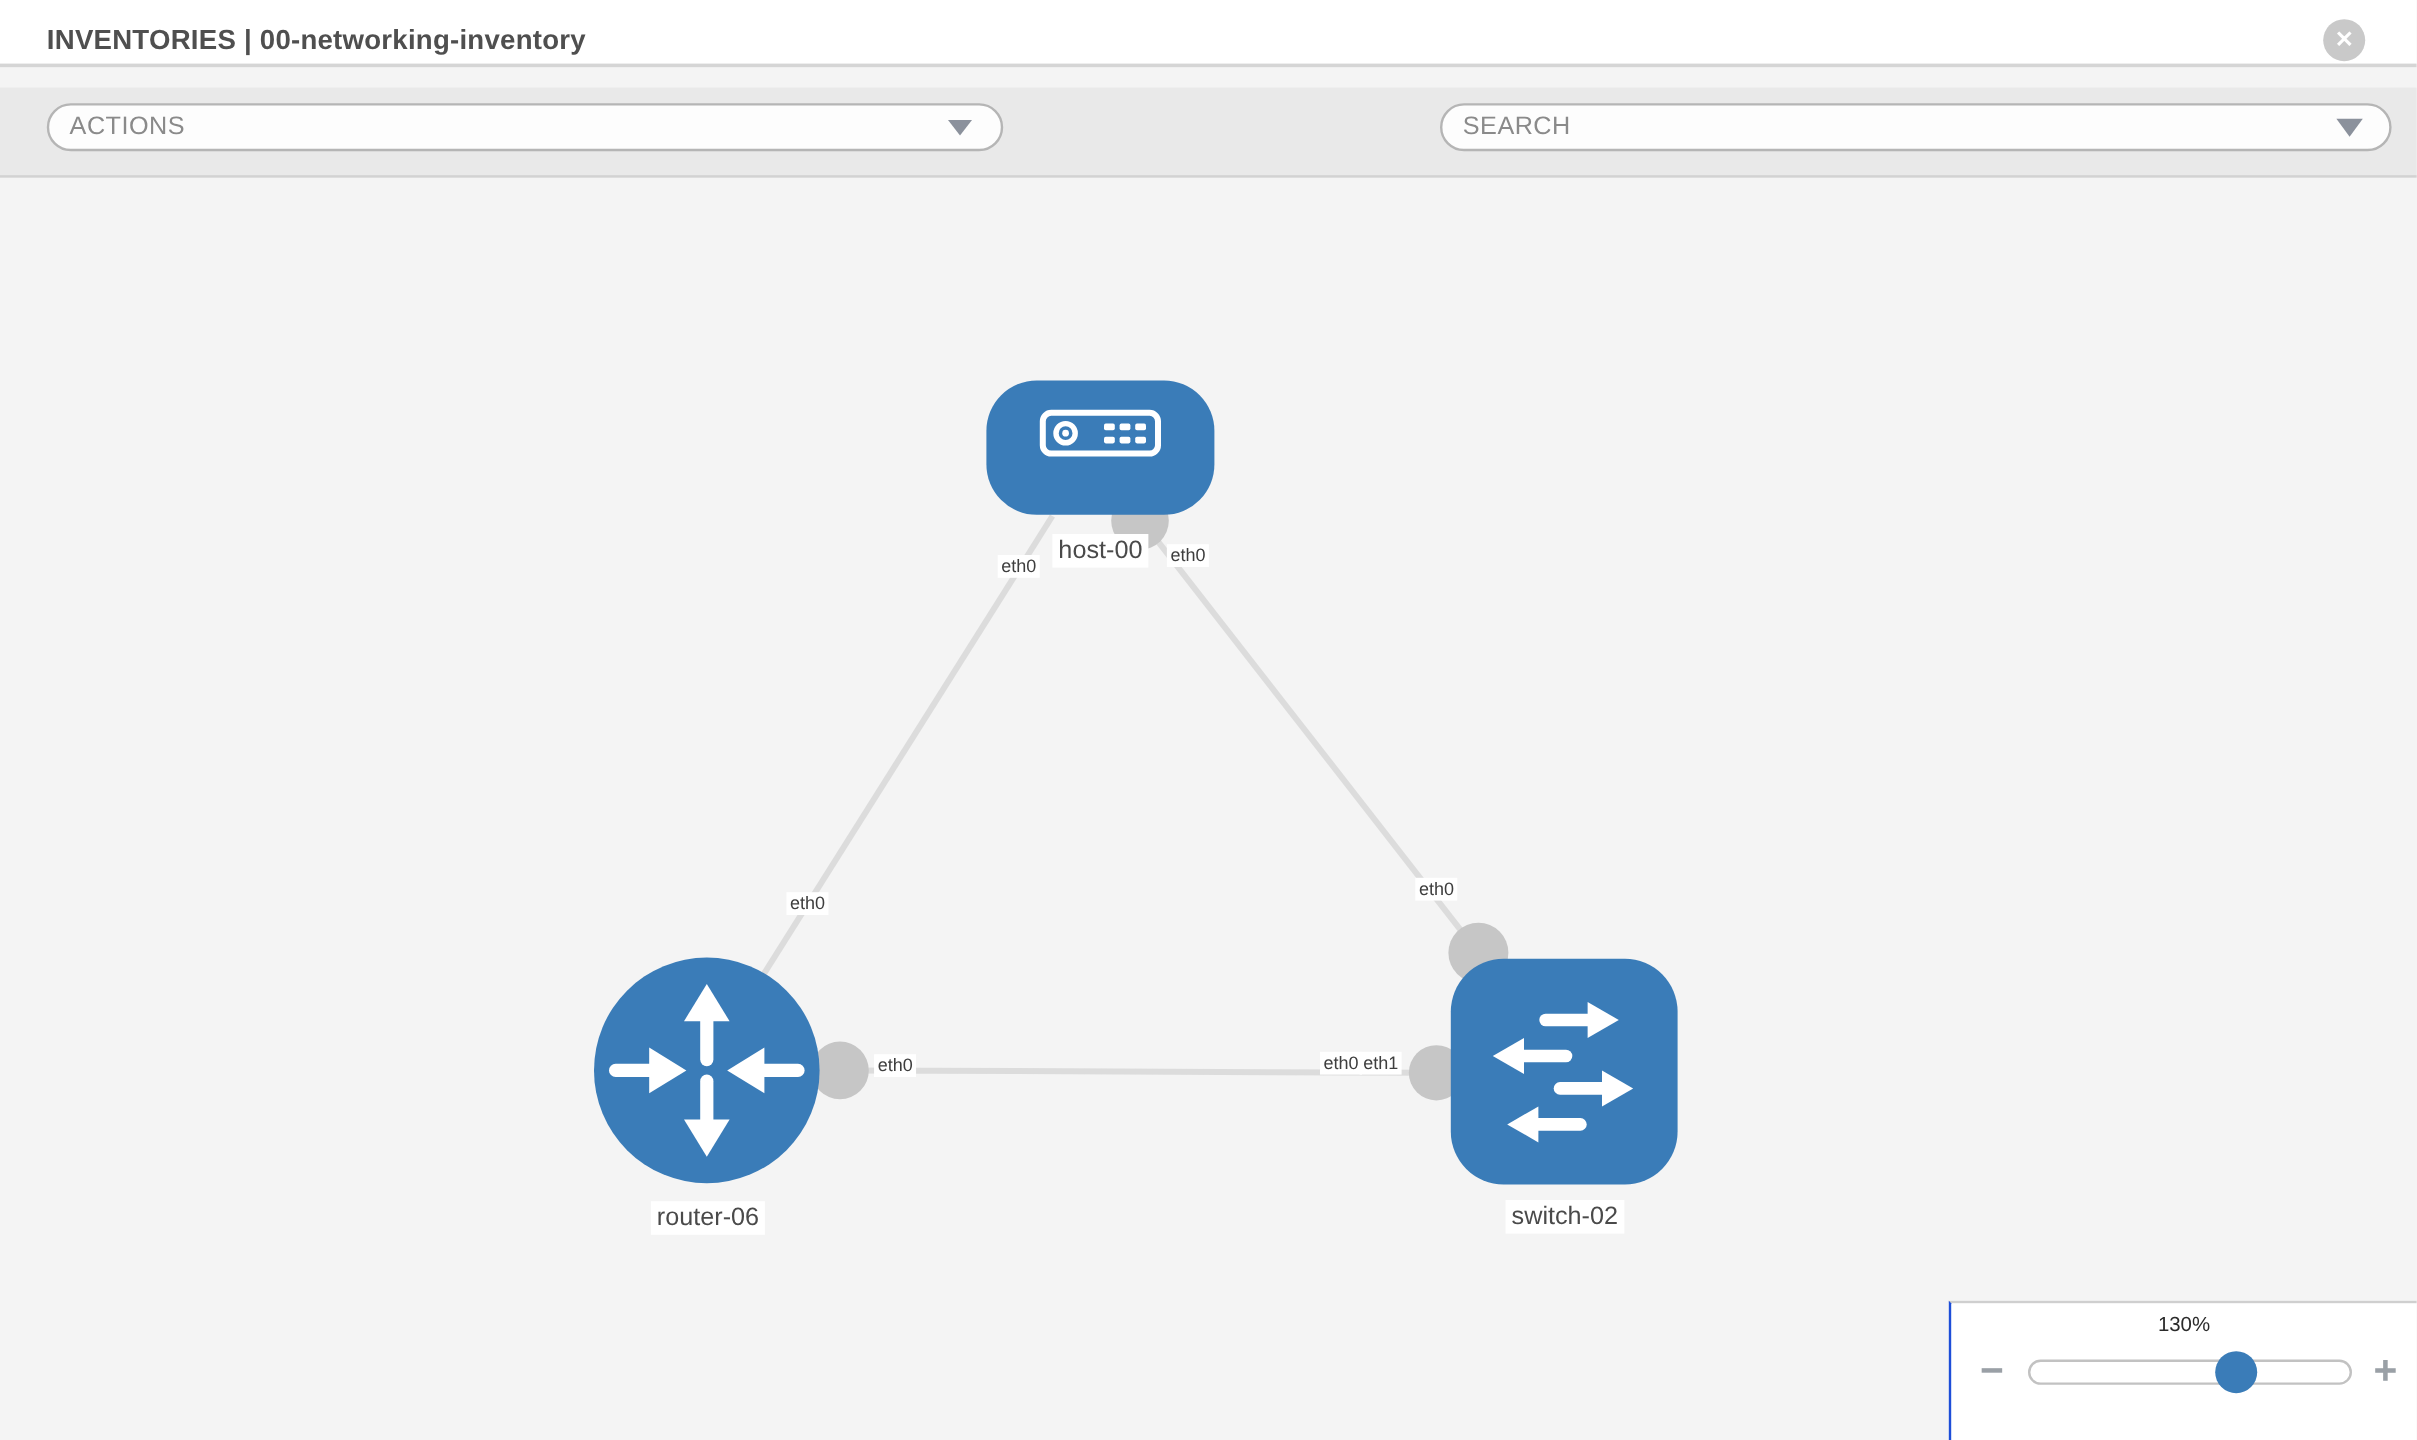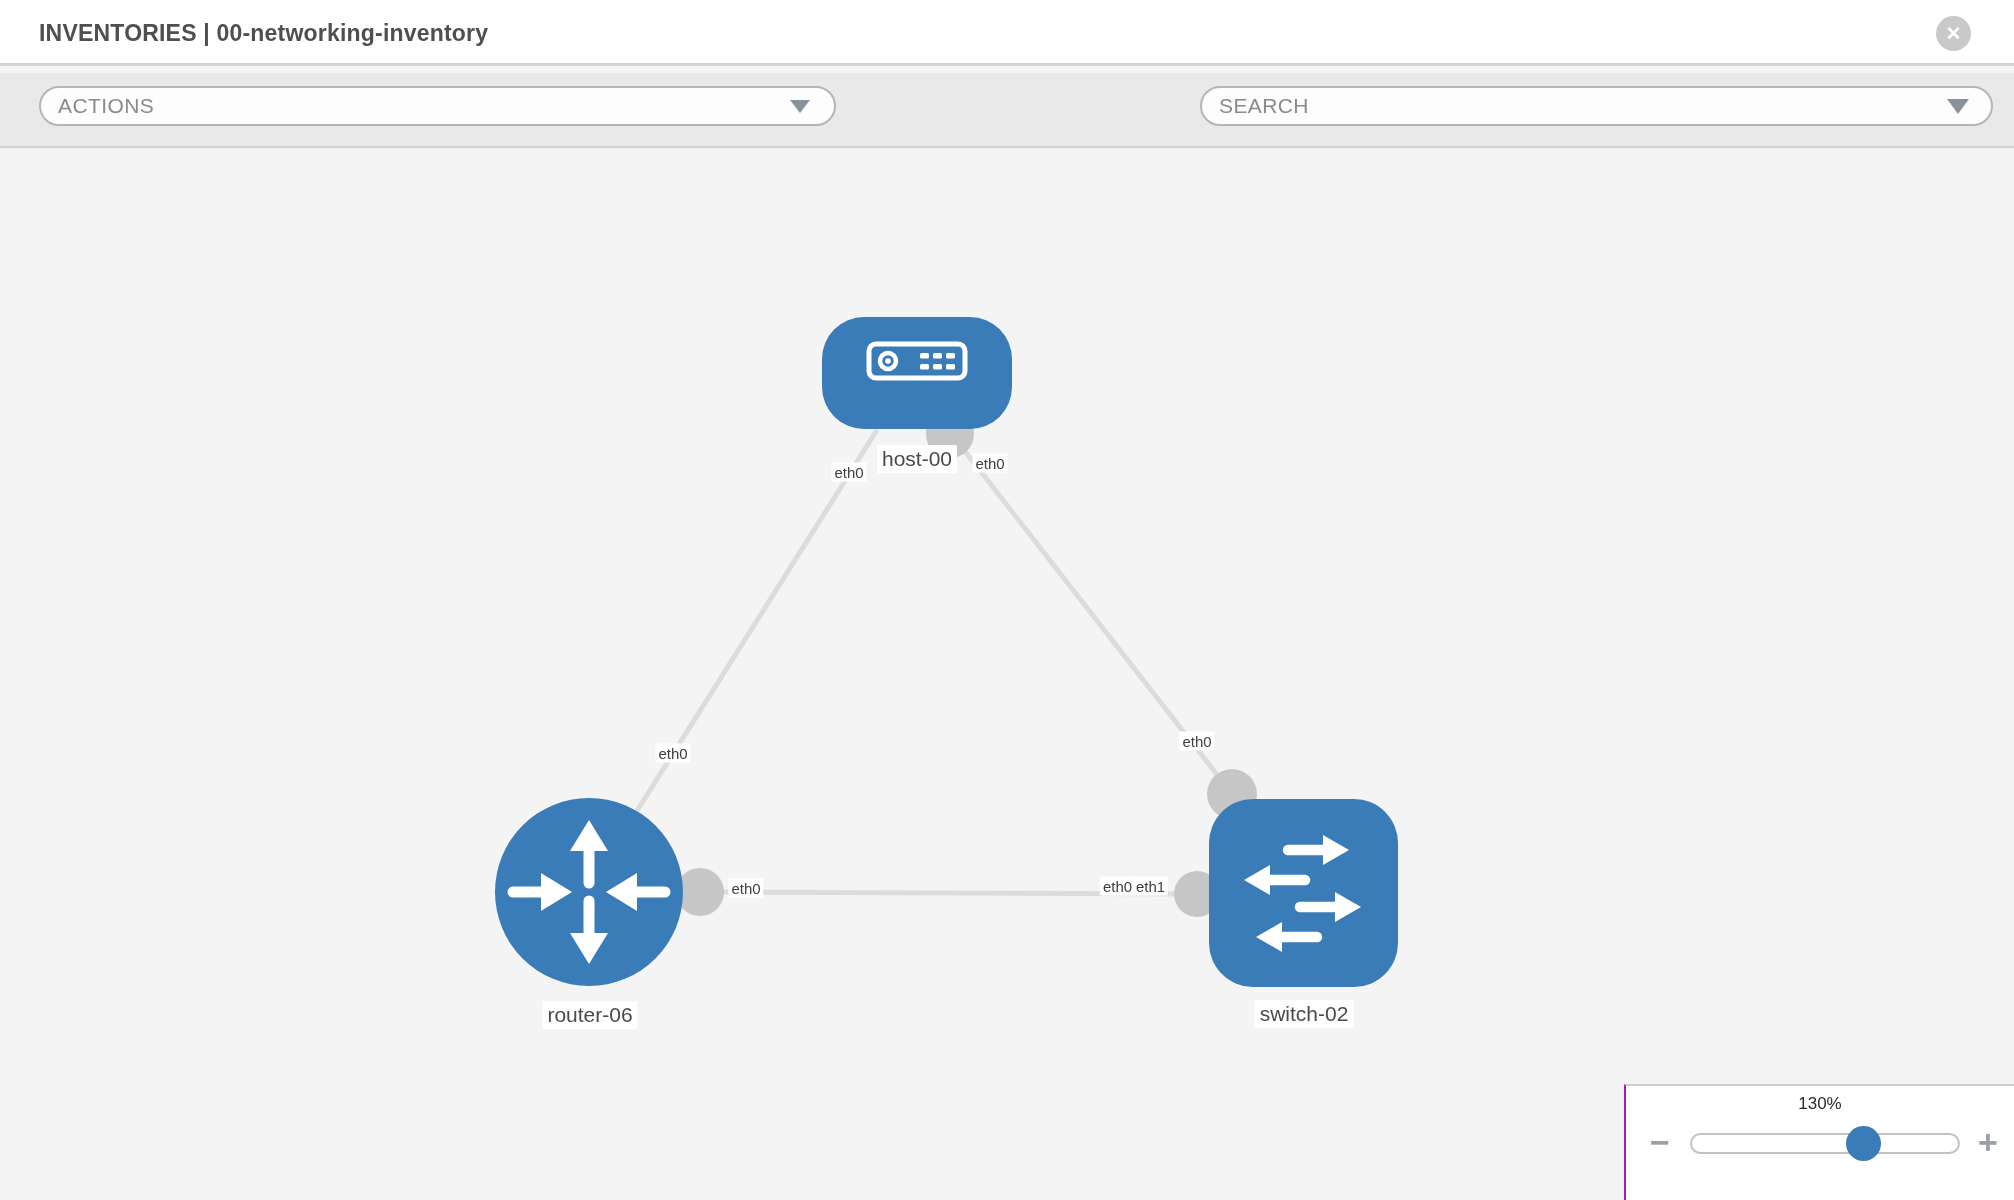--- a/index.html
+++ b/index.html
@@ -1,20 +1,20 @@
 <!DOCTYPE html>
 <html><head>
 <meta charset="utf-8">
 <style>
   * { margin:0; padding:0; box-sizing:border-box; }
   html,body { width:2014px; height:1200px; overflow:hidden; }
   body { font-family:"Liberation Sans", sans-serif; background:#f4f4f4; position:relative; }
 
   
-  .header { position:absolute; top:0; left:0; width:2014px; height:66px; background:#ffffff;
+  .header { position:absolute; top:0; left:0; width:2014px; height:56px; background:#ffffff;
             border-bottom:3px solid #d5d5d5; }
   .header-title { position:absolute; left:39px; top:0; line-height:67px; font-size:23px;
                   font-weight:bold; color:#4f4f4f; letter-spacing:.2px; }
   .close-btn { position:absolute; left:1936px; top:16px; width:35px; height:35px; border-radius:50%;
                background:#c9c9c9; color:#ffffff; font-size:19px; font-weight:bold; text-align:center;
                line-height:35px; cursor:pointer; }
 
   
   .toolbar { position:absolute; top:73px; left:0; width:2014px; height:75px; background:#e9e9e9;
              border-bottom:2px solid #d2d2d2; }
@@ -34,21 +34,21 @@
   .canvas { position:absolute; top:150px; left:0; width:2014px; height:1050px; background:#f4f4f4; }
   .canvas svg { position:absolute; top:0; left:0; }
 
   .graph-label { position:absolute; background:#ffffff; color:#4a4a4a; white-space:nowrap; }
   .node-label { font-size:21px; padding:2px 5px; transform:translate(-50%,-50%); }
   .if-label { font-size:15px; color:#3e3e3e; padding:1px 3px; transform:translate(-50%,-50%); }
   .if-label.anchored { transform:translate(0,-50%); }
 
   
   .zoom-panel { position:absolute; left:1624px; top:1084px; width:390px; height:116px; background:#ffffff;
-                border-top:2px solid #cfcfcf; border-left:2px solid #a21caf; }
+                border-top:2px solid #cfcfcf; border-left:2px solid #1d4ed8; }
   .zoom-level { position:absolute; top:8px; left:0; width:100%; text-align:center; font-size:17px; color:#2b2b2b; }
   .zoom-minus, .zoom-plus { position:absolute; top:36px; font-size:34px; font-weight:bold; color:#9aa0a6;
                             cursor:pointer; line-height:40px; }
   .zoom-minus { left:24px; }
   .zoom-plus  { left:352px; }
   .zoom-track { position:absolute; left:64px; top:47px; width:270px; height:21px; background:#ffffff;
                 border:2px solid #c2c2c2; border-radius:11px; cursor:pointer; }
   .zoom-thumb { position:absolute; left:220px; top:40px; width:35px; height:35px; border-radius:50%;
                 background:#3a7cb8; cursor:grab; }
 </style>

